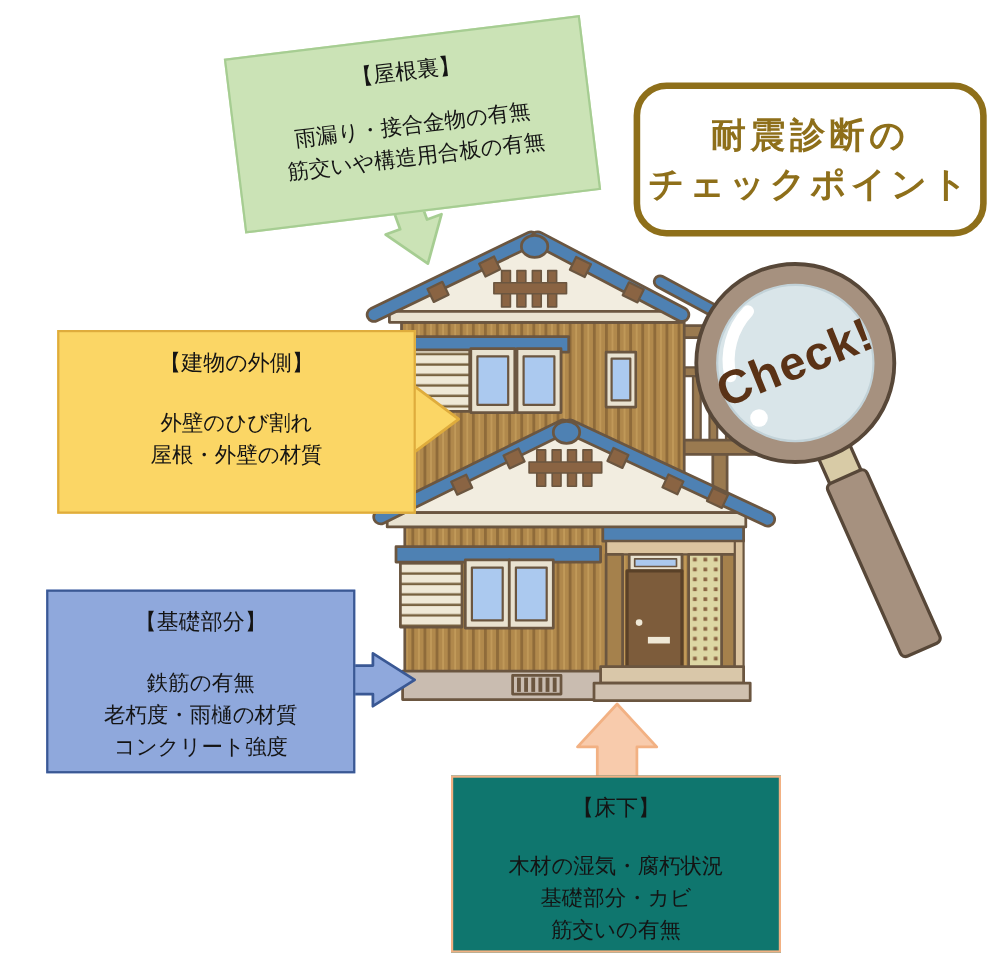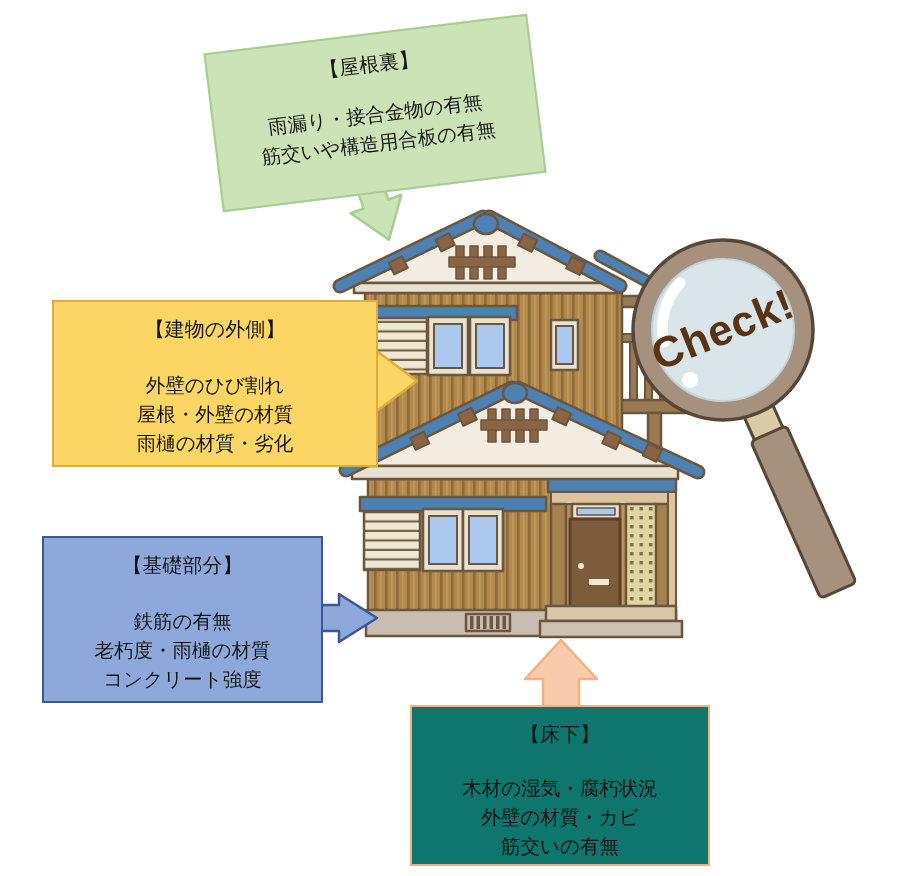--- a/index.html
+++ b/index.html
@@ -215,36 +215,39 @@
       <div>雨漏り・接合金物の有無</div>
       <div>筋交いや構造用合板の有無</div>
     </div>
   </div>
 
   <div class="callout" id="exterior">
     <div class="heading">【建物の外側】</div>
     <div class="body">
       <div>外壁のひび割れ</div>
       <div>屋根・外壁の材質</div>
-      <div>雨樋の材質・劣化</div>
     </div>
   </div>
 
   <div class="callout" id="foundation">
     <div class="heading">【基礎部分】</div>
     <div class="body">
       <div>鉄筋の有無</div>
       <div>老朽度・雨樋の材質</div>
       <div>コンクリート強度</div>
     </div>
   </div>
 
   <div class="callout" id="underfloor">
     <div class="heading">【床下】</div>
     <div class="body">
       <div>木材の湿気・腐朽状況</div>
-      <div>外壁の材質・カビ</div>
+      <div>基礎部分・カビ</div>
       <div>筋交いの有無</div>
     </div>
   </div>
 
+  <div id="titlebox">
+    <div class="t1">耐震診断の</div>
+    <div class="t2">チェックポイント</div>
+  </div>
 
 </div>
 
 </body></html>

